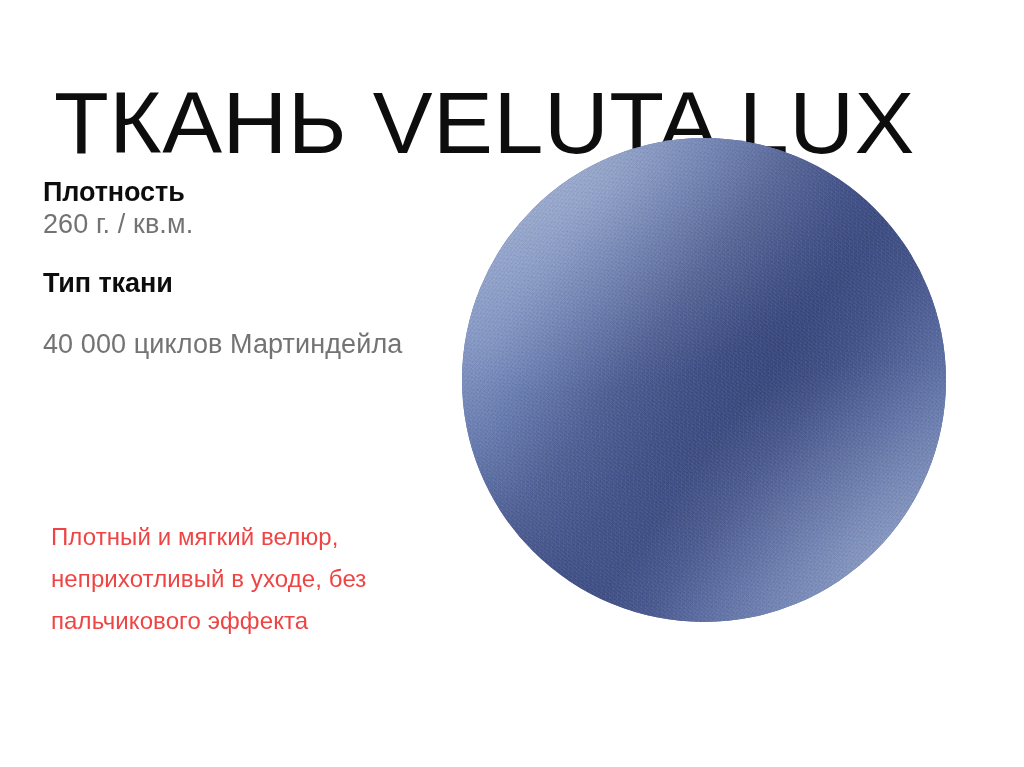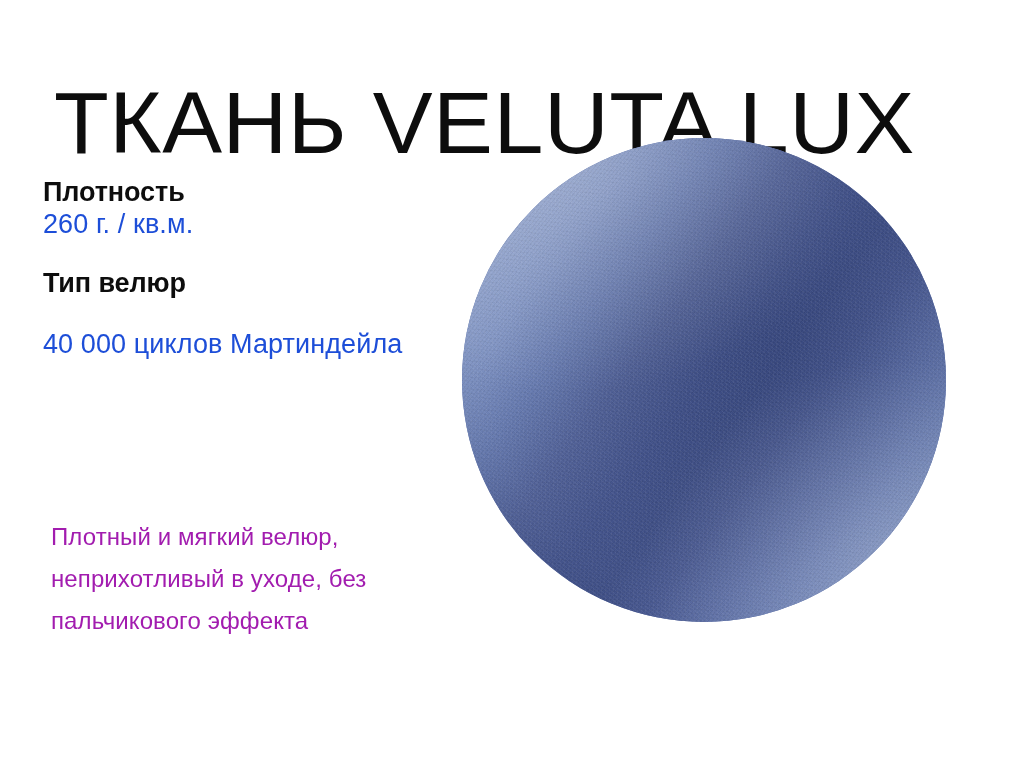--- a/index.html
+++ b/index.html
@@ -62,40 +62,40 @@
     font-weight: 700;
     color: #0d0d0d;
     letter-spacing: -0.1px;
     white-space: nowrap;
   }
 
   .spec-value {
     font-size: 27px;
     line-height: 33px;
     font-weight: 300;
-    color: #1d4ed8;
+    color: #737373;
     letter-spacing: 0.1px;
     white-space: nowrap;
   }
 
   .spec-value.value-wrap {
     line-height: 38px;
     white-space: normal;
   }
 
   
   #description {
     position: absolute;
     left: 51px;
     top: 492px;
     width: 430px;
     font-size: 24px;
     line-height: 42px;
     font-weight: 300;
-    color: #a21caf;
+    color: #ef4444;
     letter-spacing: 0.1px;
   }
 
   
   #fabric-circle {
     position: absolute;
     left: 462px;
     top: 138px;
     width: 484px;
     height: 484px;
@@ -174,21 +174,21 @@
   <h1 id="title">ТКАНЬ VELUTA LUX</h1>
 
   <div id="spec-column">
 
     <div class="spec-block">
       <div class="spec-label">Плотность</div>
       <div class="spec-value">260 г. / кв.м.</div>
     </div>
 
     <div class="spec-block">
-      <div class="spec-label">Тип велюр</div>
+      <div class="spec-label">Тип ткани</div>
     </div>
 
     <div class="spec-block last-spec">
       <div class="spec-value value-wrap">40 000 циклов Мартиндейла</div>
     </div>
 
   </div>
 
   <p id="description">Плотный и мягкий велюр, неприхотливый в уходе, без пальчикового эффекта</p>
 

